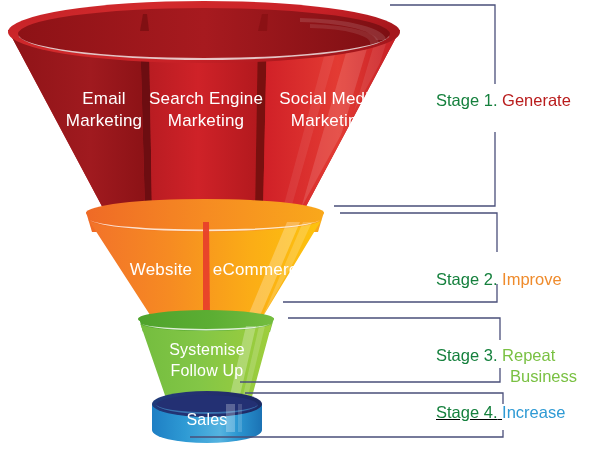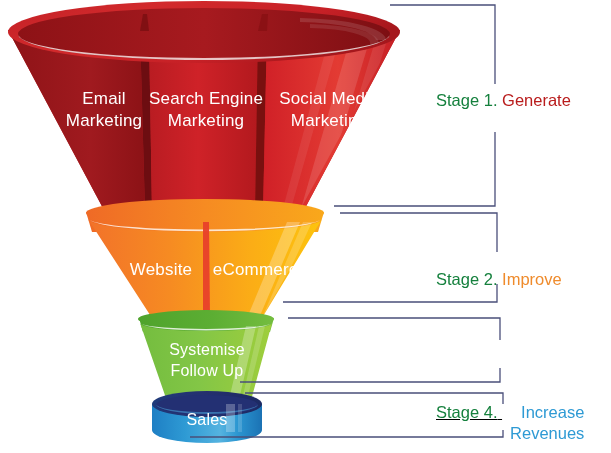--- a/index.html
+++ b/index.html
@@ -9,21 +9,20 @@
   }
   body {
     font-family: "Liberation Sans", sans-serif;
   }
   #canvas {
     position: relative;
     width: 611px;
     height: 453px;
     background: #ffffff;
     overflow: hidden;
-    text-align: right;
   }
   #funnel-svg {
     position: absolute;
     left: 0;
     top: 0;
     width: 611px;
     height: 453px;
   }
   .funnel-label {
     fill: #ffffff;
@@ -271,22 +270,28 @@
     </span>
   </div>
 
   <div class="stage-text stage-2" style="left:436px; top:257px;margin-top:12px;">
     <span class="stage-num">Stage 2.</span>
     <span class="stage-desc-wrap">
       <span>Improve</span>
     </span>
   </div>
 
+  <div class="stage-text stage-3" style="left:436px; top:345px;">
+    <span class="stage-num">Stage 3.</span>
+    <span class="stage-desc-wrap">
+      <span>Repeat</span>
+      <span class="stage-desc-l2">Business</span>
+    </span>
+  </div>
 
   <div class="stage-text stage-4" style="left:436px; top:402px;text-decoration:underline;">
     <span class="stage-num">Stage 4.</span>
     <span class="stage-desc-wrap">
       <span>Increase</span>
-      <span class="stage-desc-l2">Revenues</span>
     </span>
   </div>
 
 </div>
 
 </body></html>

